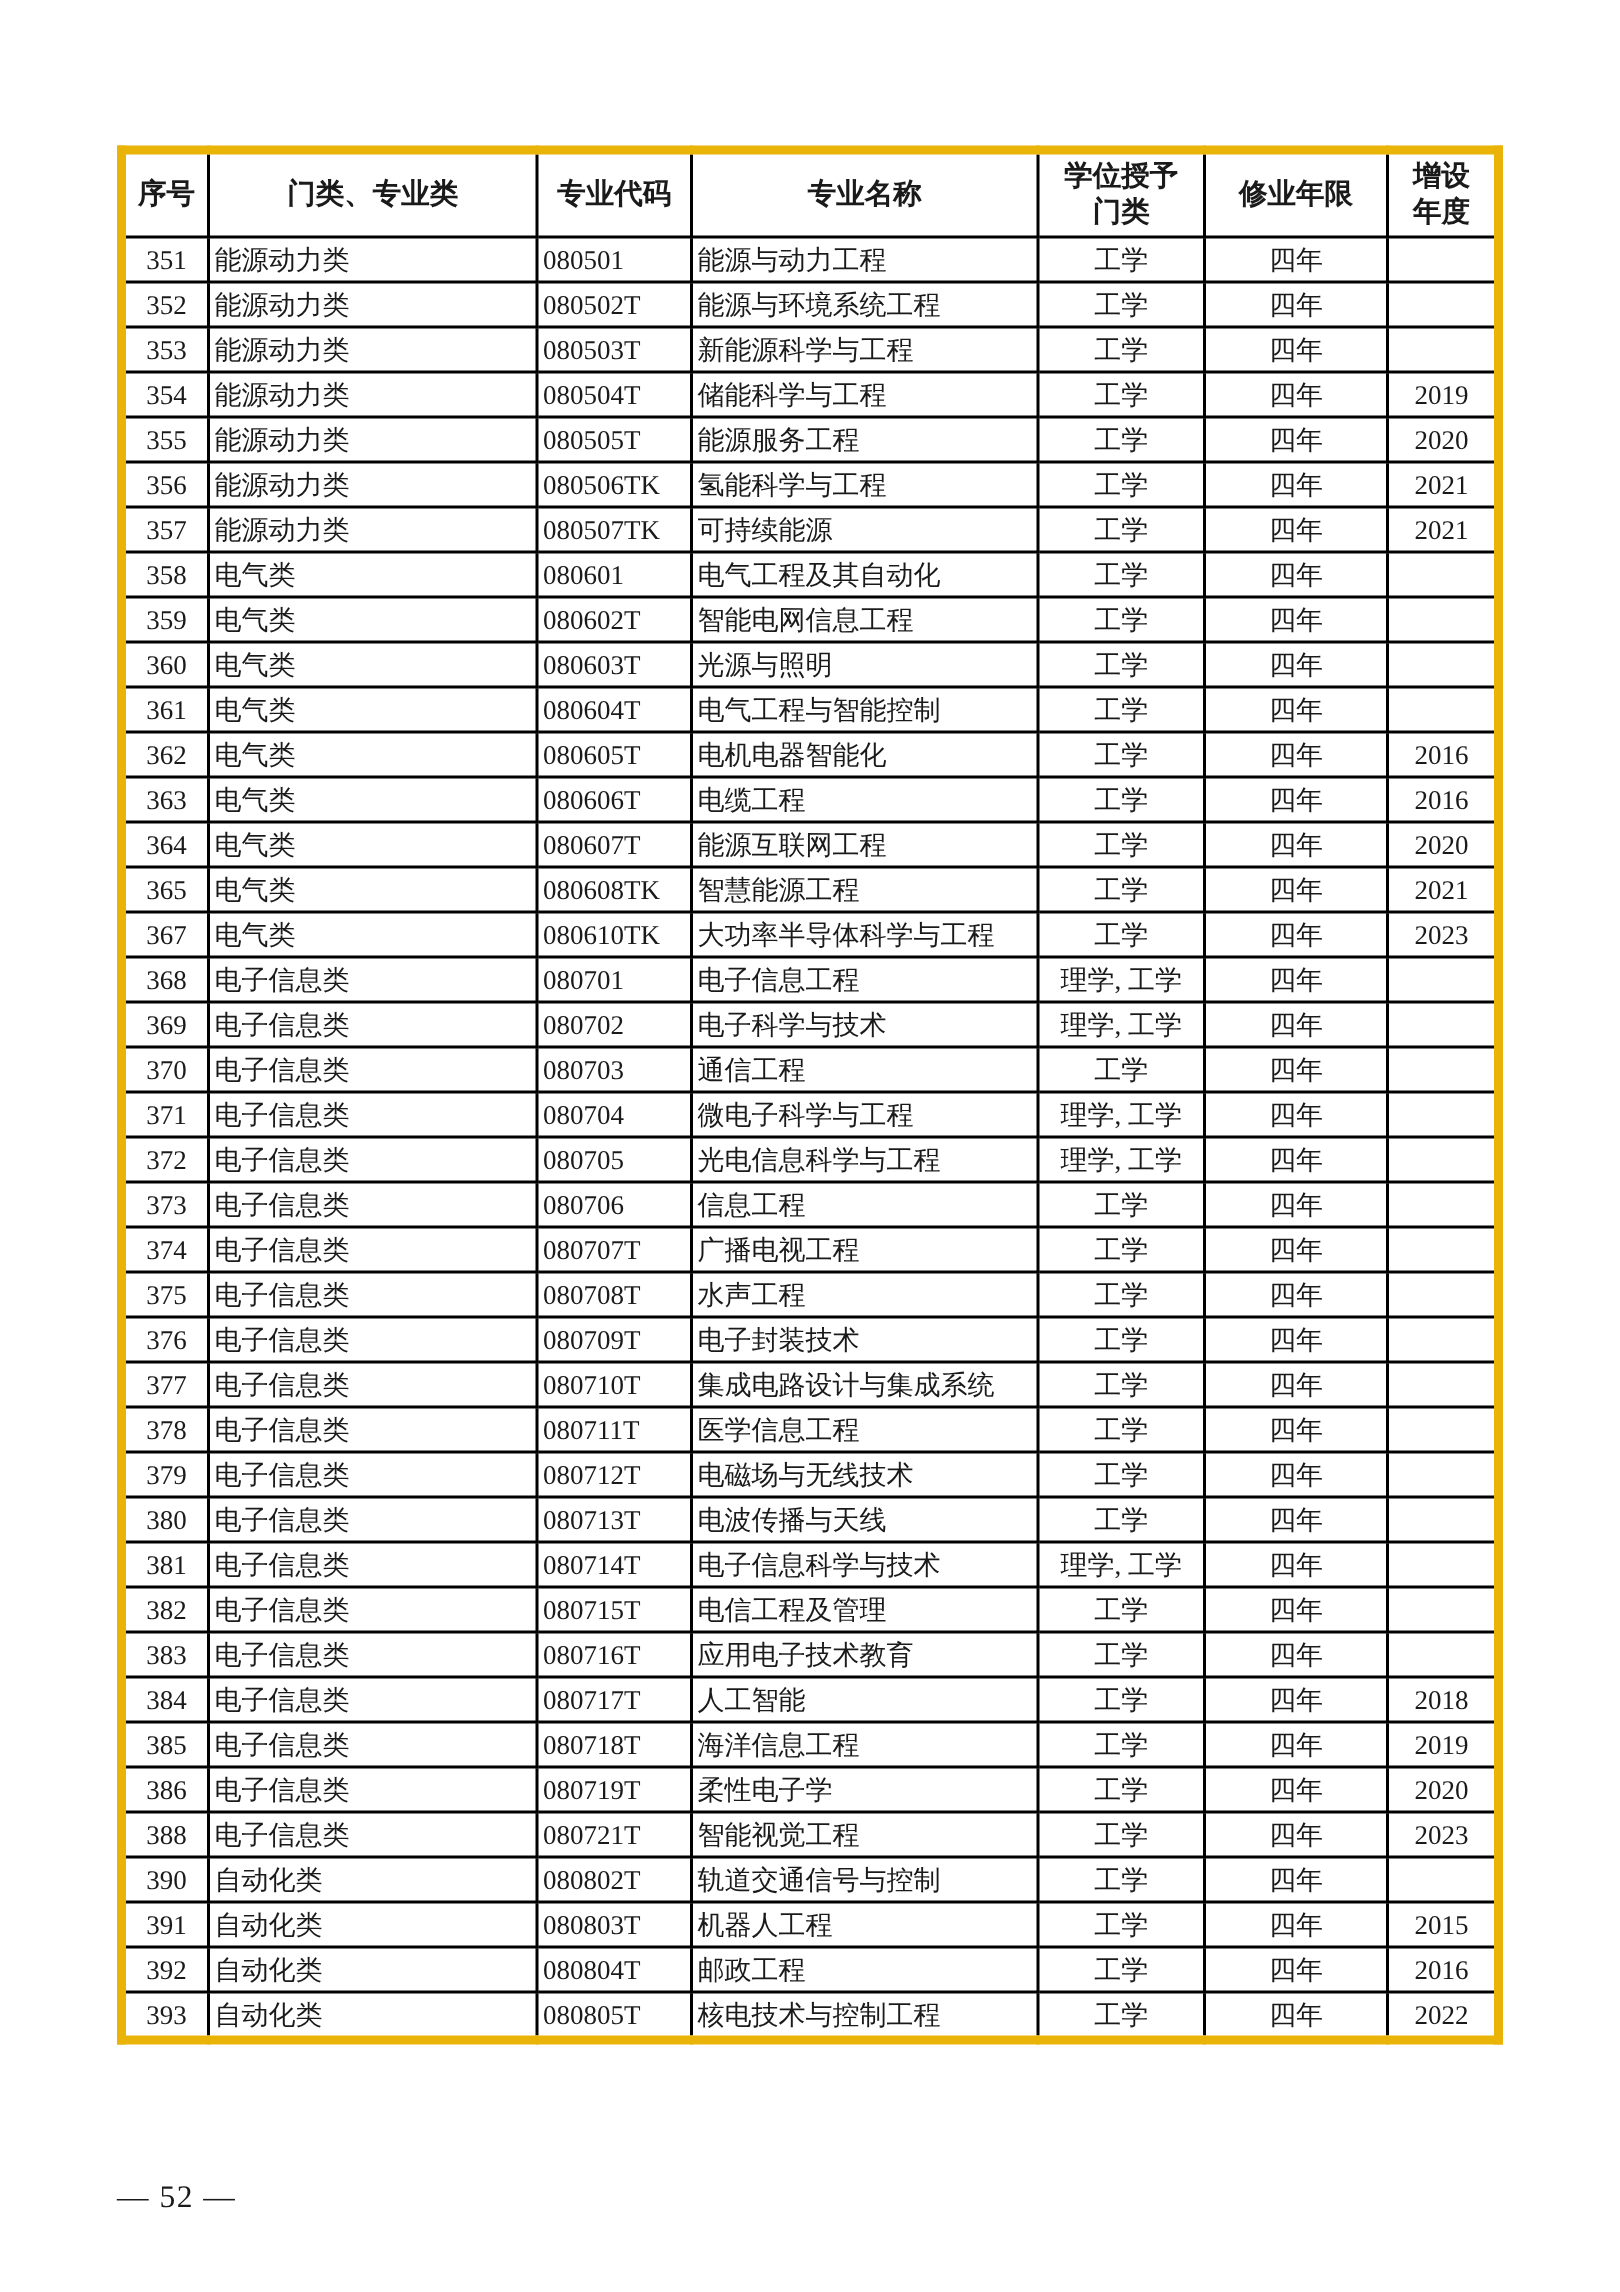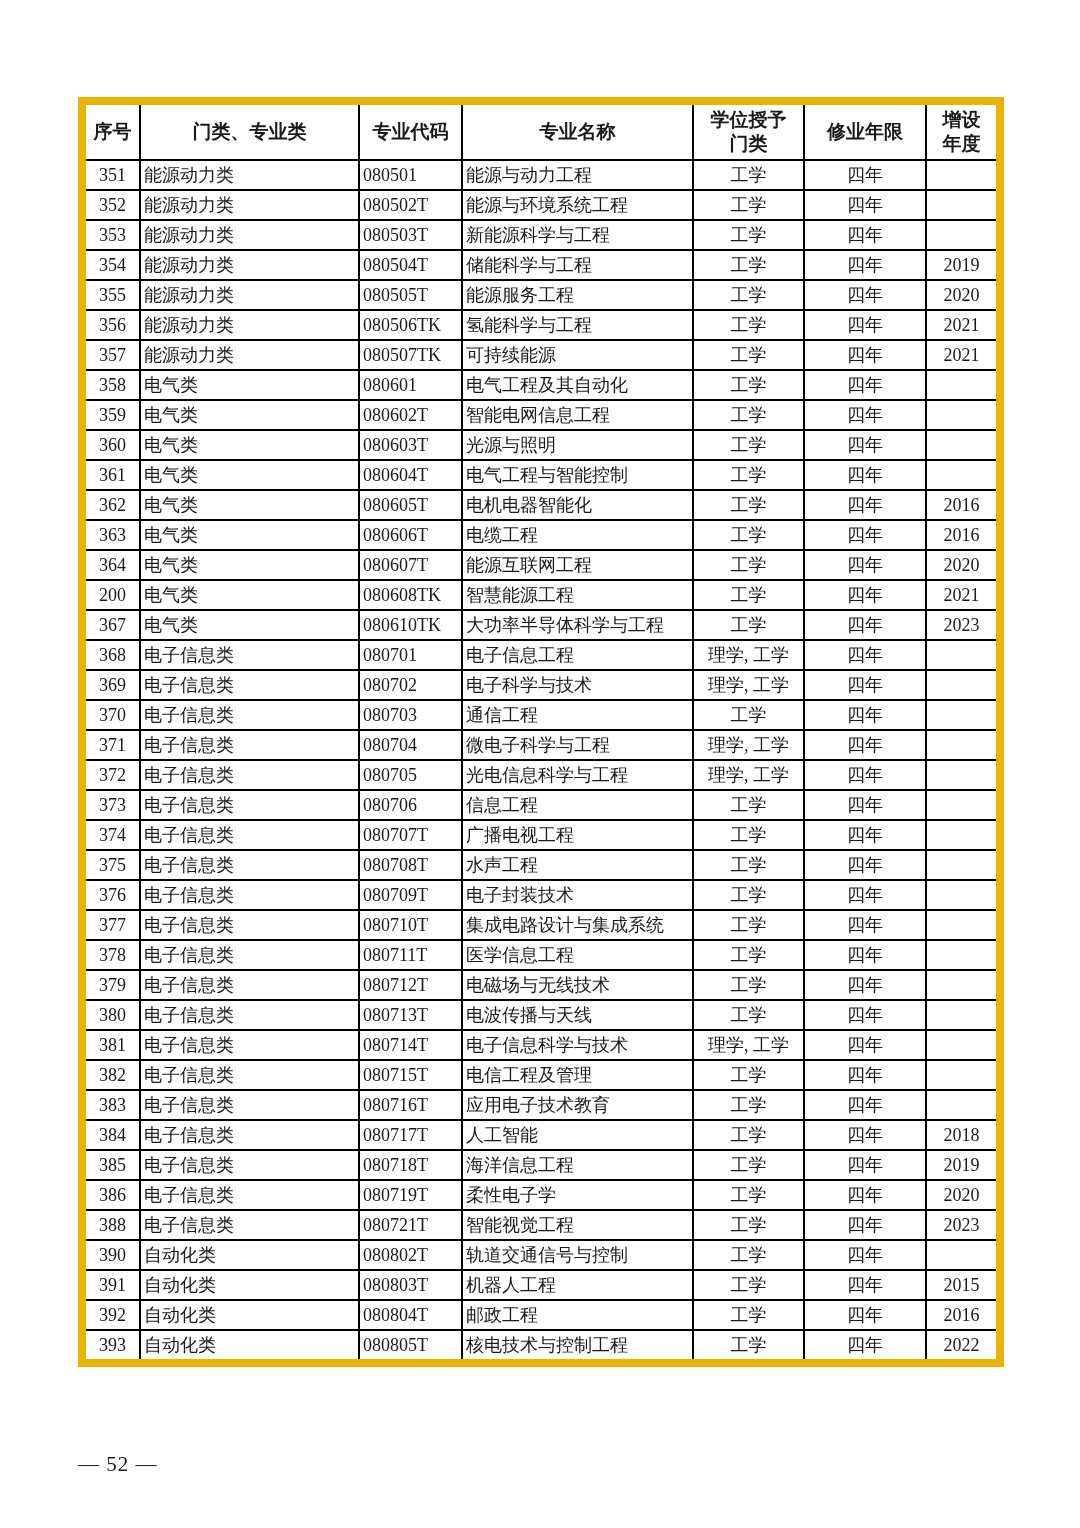--- a/index.html
+++ b/index.html
@@ -12,21 +12,21 @@
     color: #1a1a1a;
     overflow: hidden;
   }
   table.majors {
     position: absolute;
     left: 78px;
     top: 97px;
     width: 918px;
     border-collapse: collapse;
     table-layout: fixed;
-    border: 8px solid #eab308;
+    border: 6px solid #eab308;
   }
   table.majors th, table.majors td {
     border: 2px solid #000;
     overflow: hidden;
   }
   table.majors th {
     font-size: 19px;
     font-weight: bold;
     height: 54px;
     text-align: center;
@@ -203,21 +203,21 @@
         <tr>
           <td class="ac">364</td>
           <td class="al">电气类</td>
           <td class="al">080607T</td>
           <td class="al">能源互联网工程</td>
           <td class="ac">工学</td>
           <td class="ac">四年</td>
           <td class="ac">2020</td>
         </tr>
         <tr>
-          <td class="ac">200</td>
+          <td class="ac">365</td>
           <td class="al">电气类</td>
           <td class="al">080608TK</td>
           <td class="al">智慧能源工程</td>
           <td class="ac">工学</td>
           <td class="ac">四年</td>
           <td class="ac">2021</td>
         </tr>
         <tr>
           <td class="ac">367</td>
           <td class="al">电气类</td>

